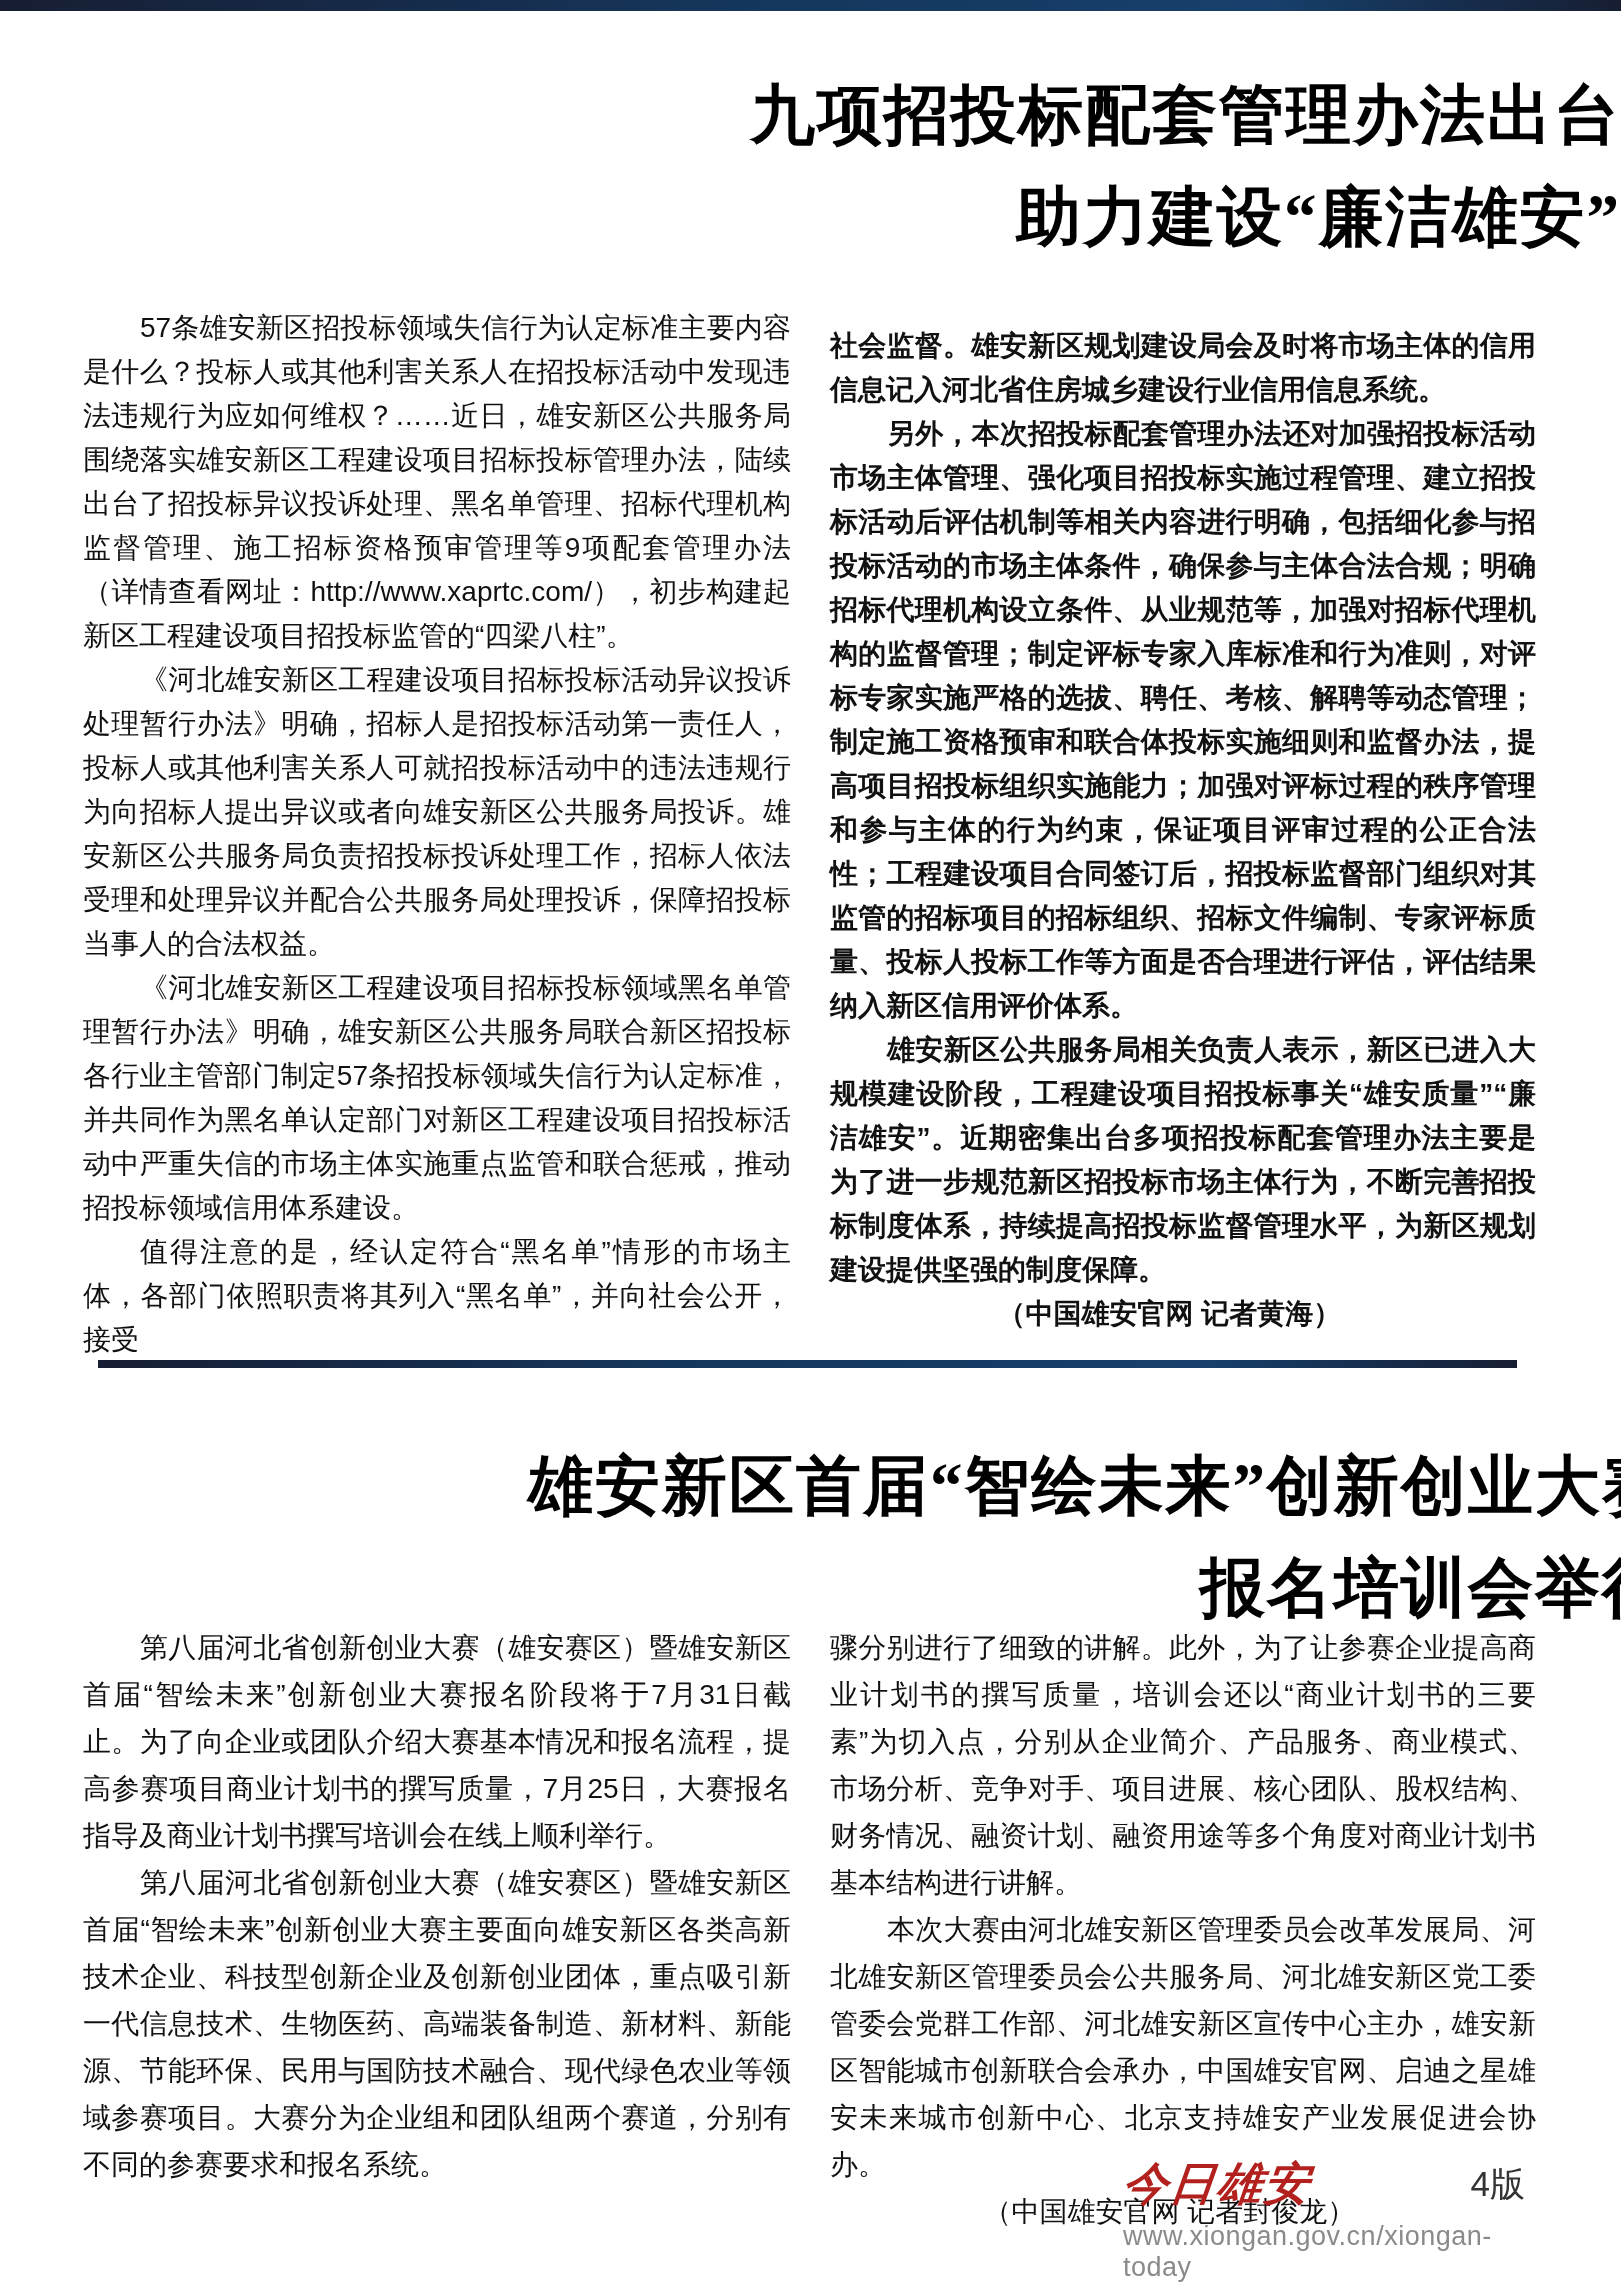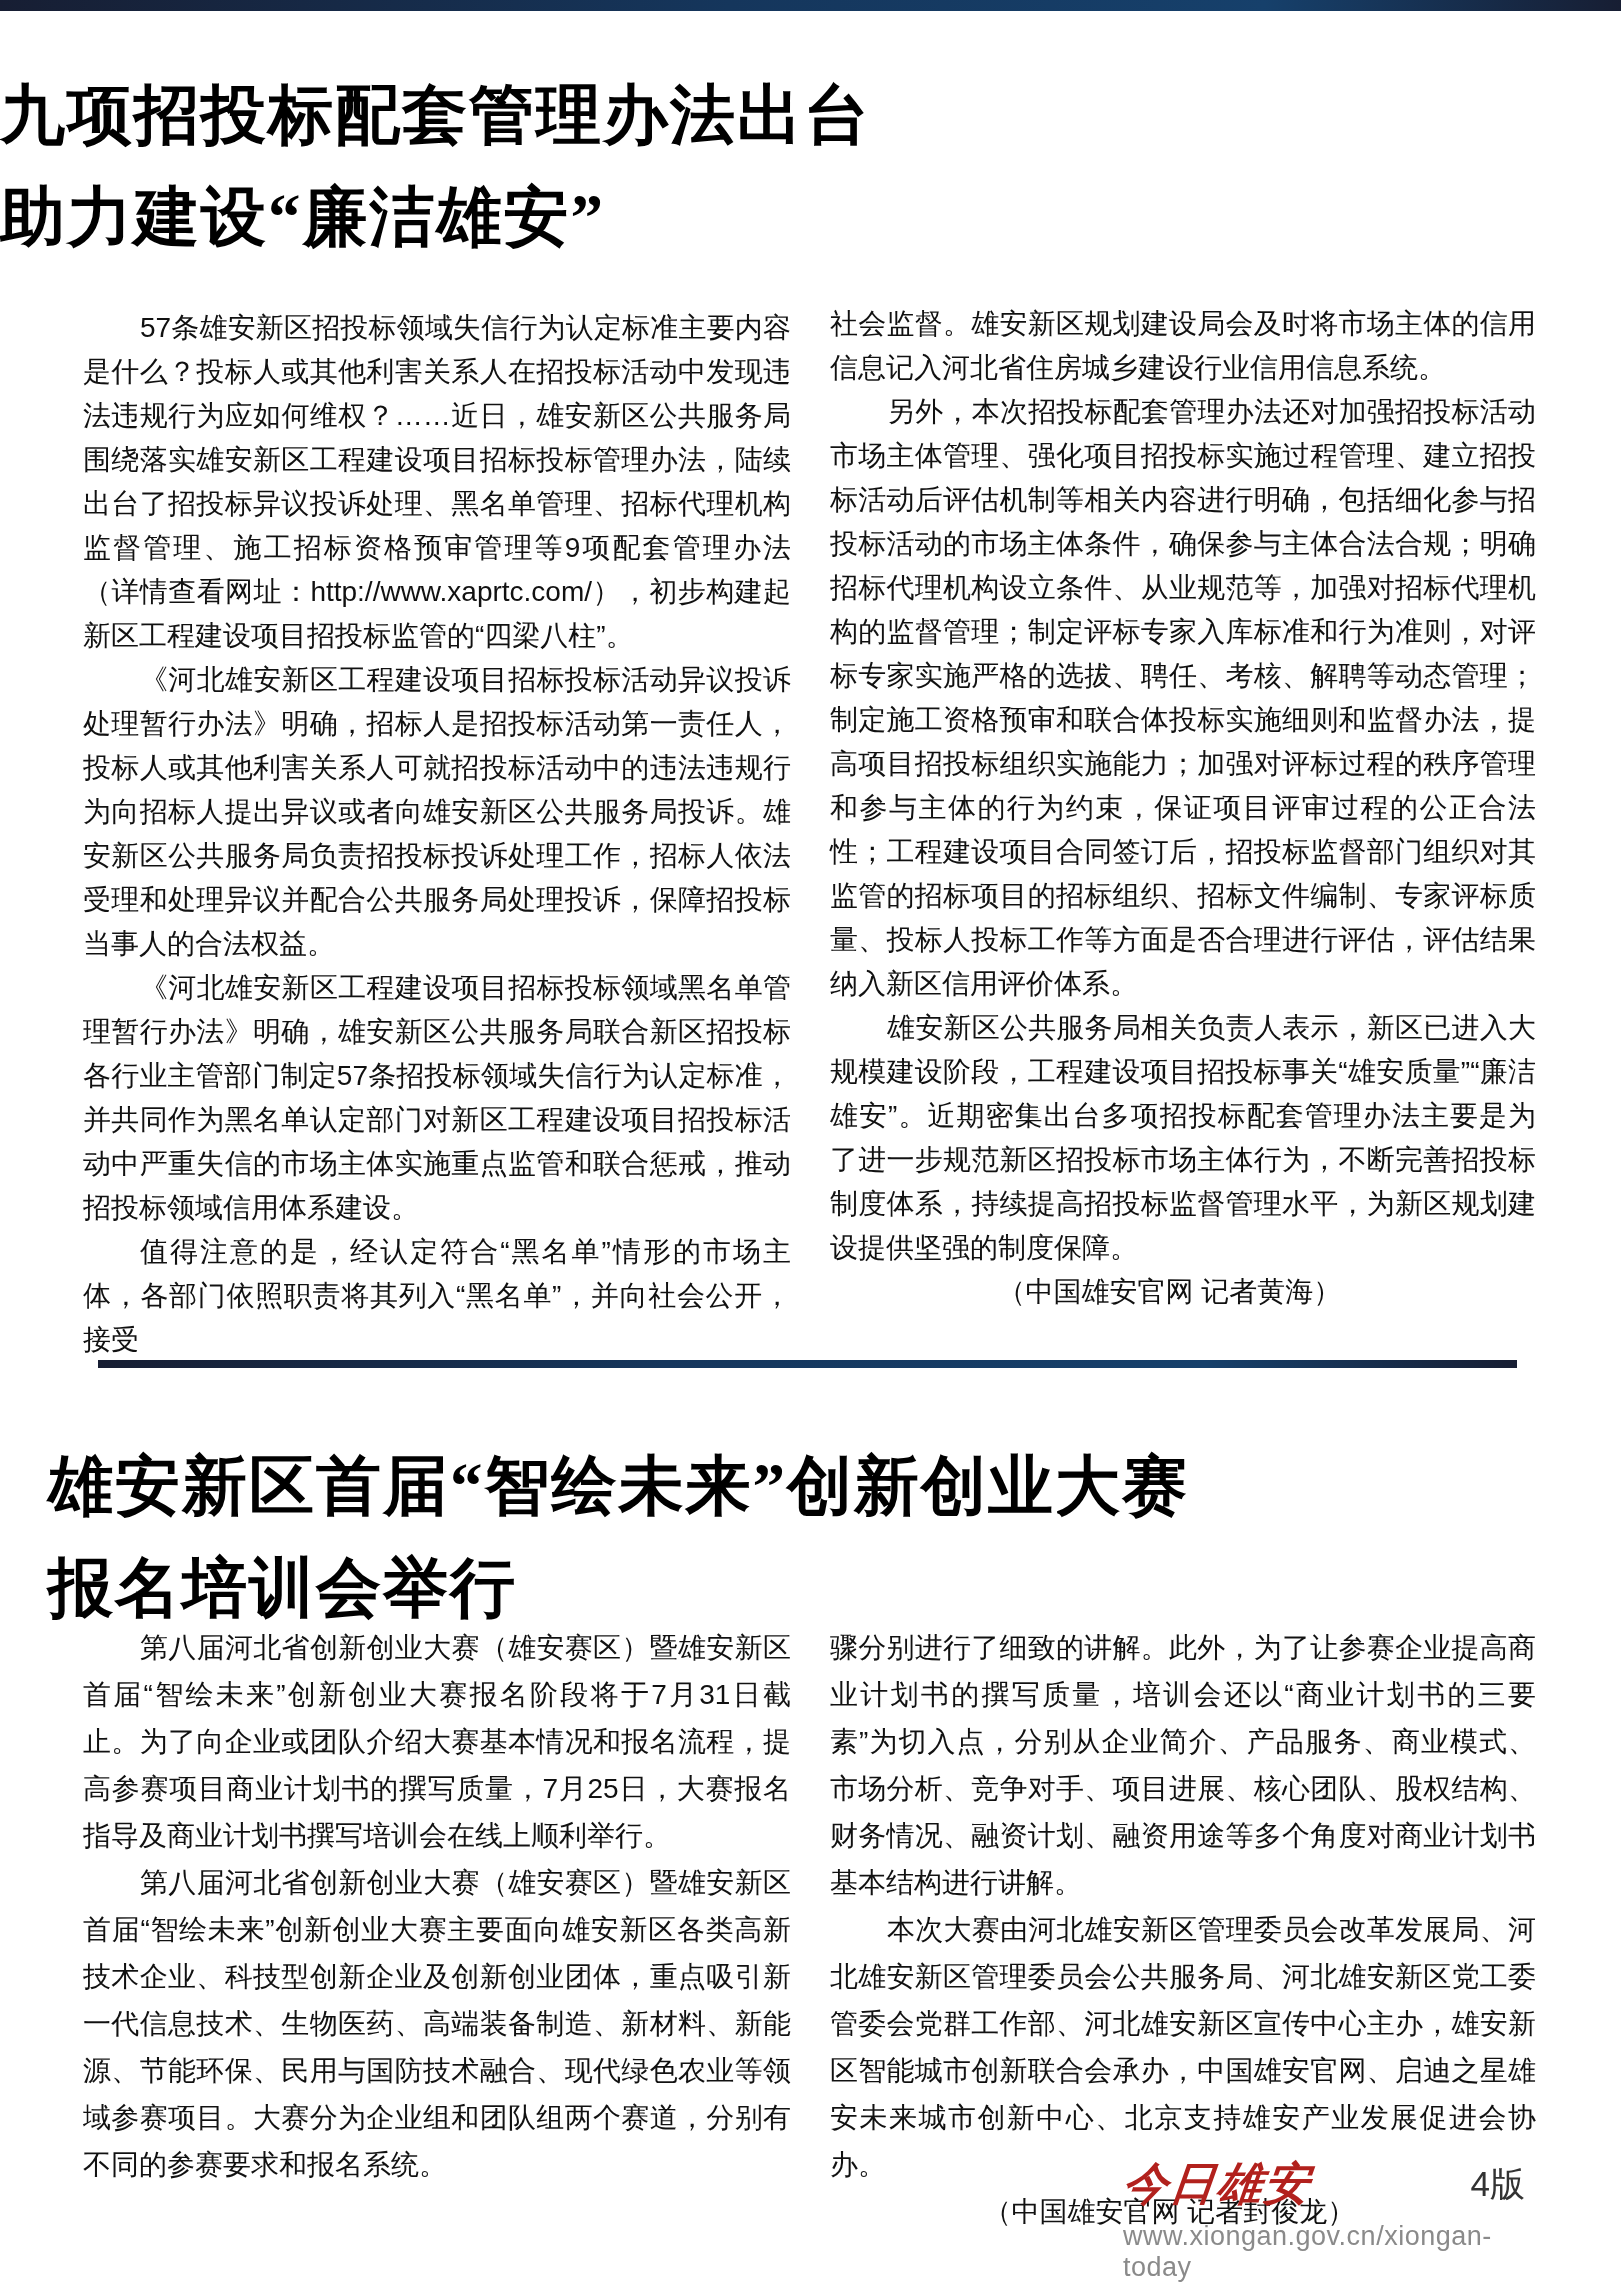--- a/index.html
+++ b/index.html
@@ -11,36 +11,36 @@
     font-family:"Liberation Sans","DejaVu Sans",sans-serif;
     color:var(--text,#111);
   }
   .abs{position:absolute;}
   .topbar{
     left:0;top:0;width:1621px;height:10.8px;
     background:linear-gradient(90deg,var(--bar_dark,#171e33) 0%,var(--bar_mid,#15365c) 45%,var(--bar_blue,#16406b) 78%,var(--bar_dark,#171e33) 100%);
   }
   .headline{
     left:0;width:1621px;
-    text-align:left;
+    text-align:right;
     font-family:"Liberation Serif","DejaVu Serif",serif;
     font-weight:bold;
     color:#000;
   }
   .headline .tline{
     display:block;
     font-size:65px;
     line-height:102px;
     letter-spacing:2px;
   }
   .t1{top:43px;}
   .t2{top:1414px;padding-left:48px;}
   .col{width:708px;}
   .a1-left{left:83px;top:306px;}
-  .a1-right{left:830px;top:302px;width:706px;}
+  .a1-right{left:830px;top:324px;width:706px;font-weight:bold;}
   .a2-left{left:83px;top:1624px;}
   .a2-right{left:830px;top:1624px;width:706px;}
   .para{
     margin:0;
     font-size:28px;
     text-align:justify;
     text-justify:inter-ideograph;
     word-break:break-all;
     color:var(--text,#111);
   }

